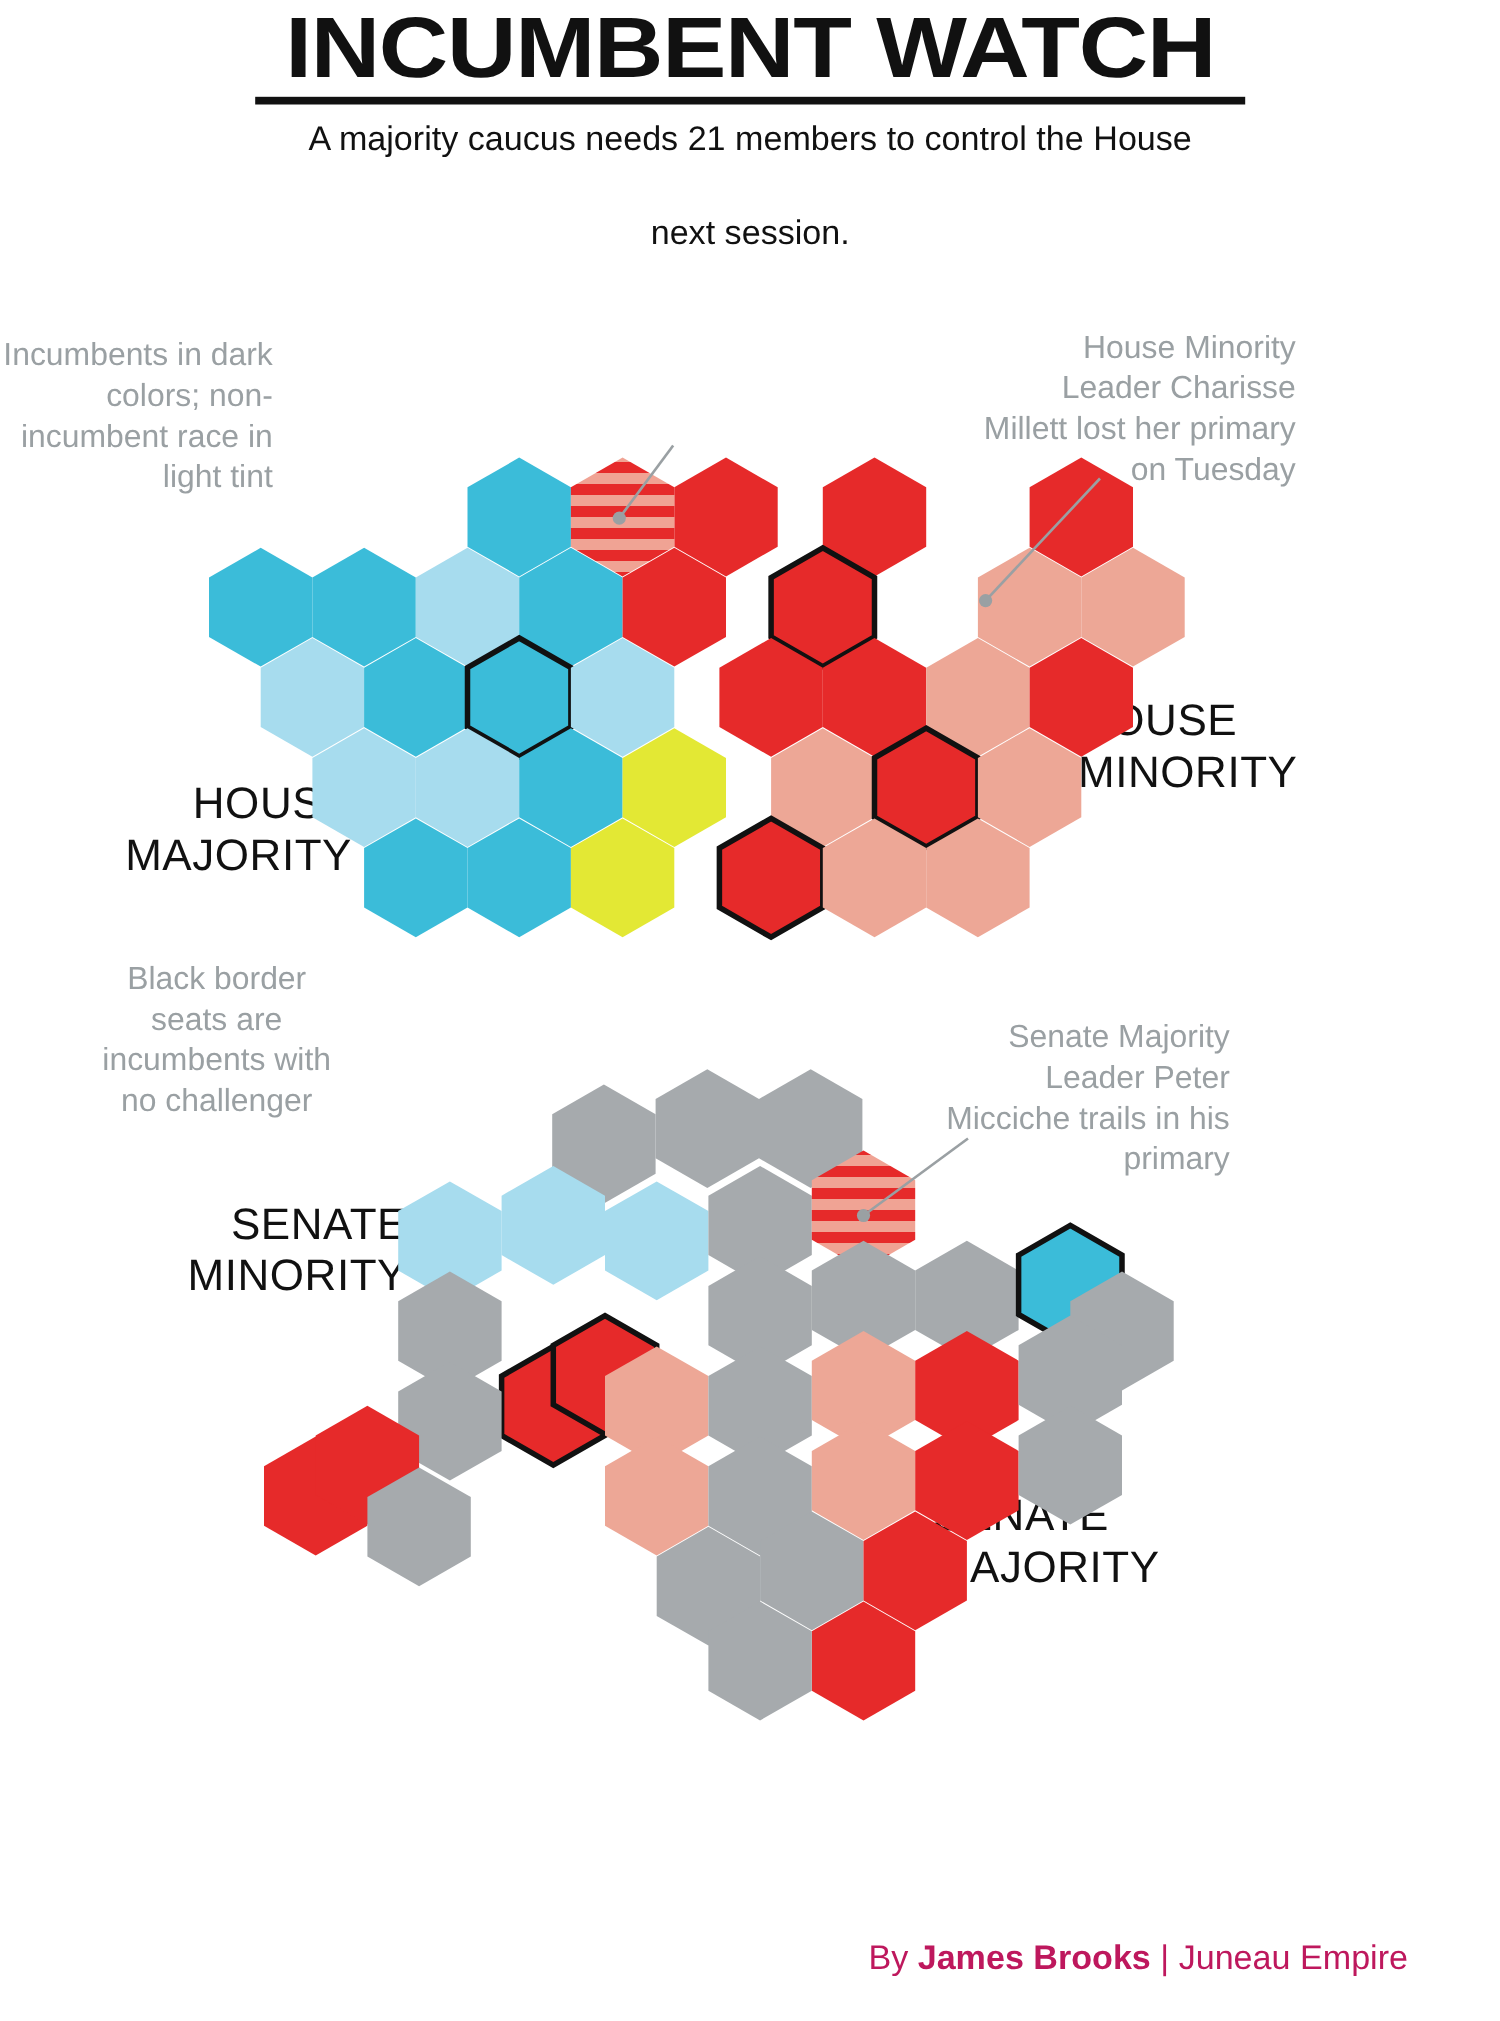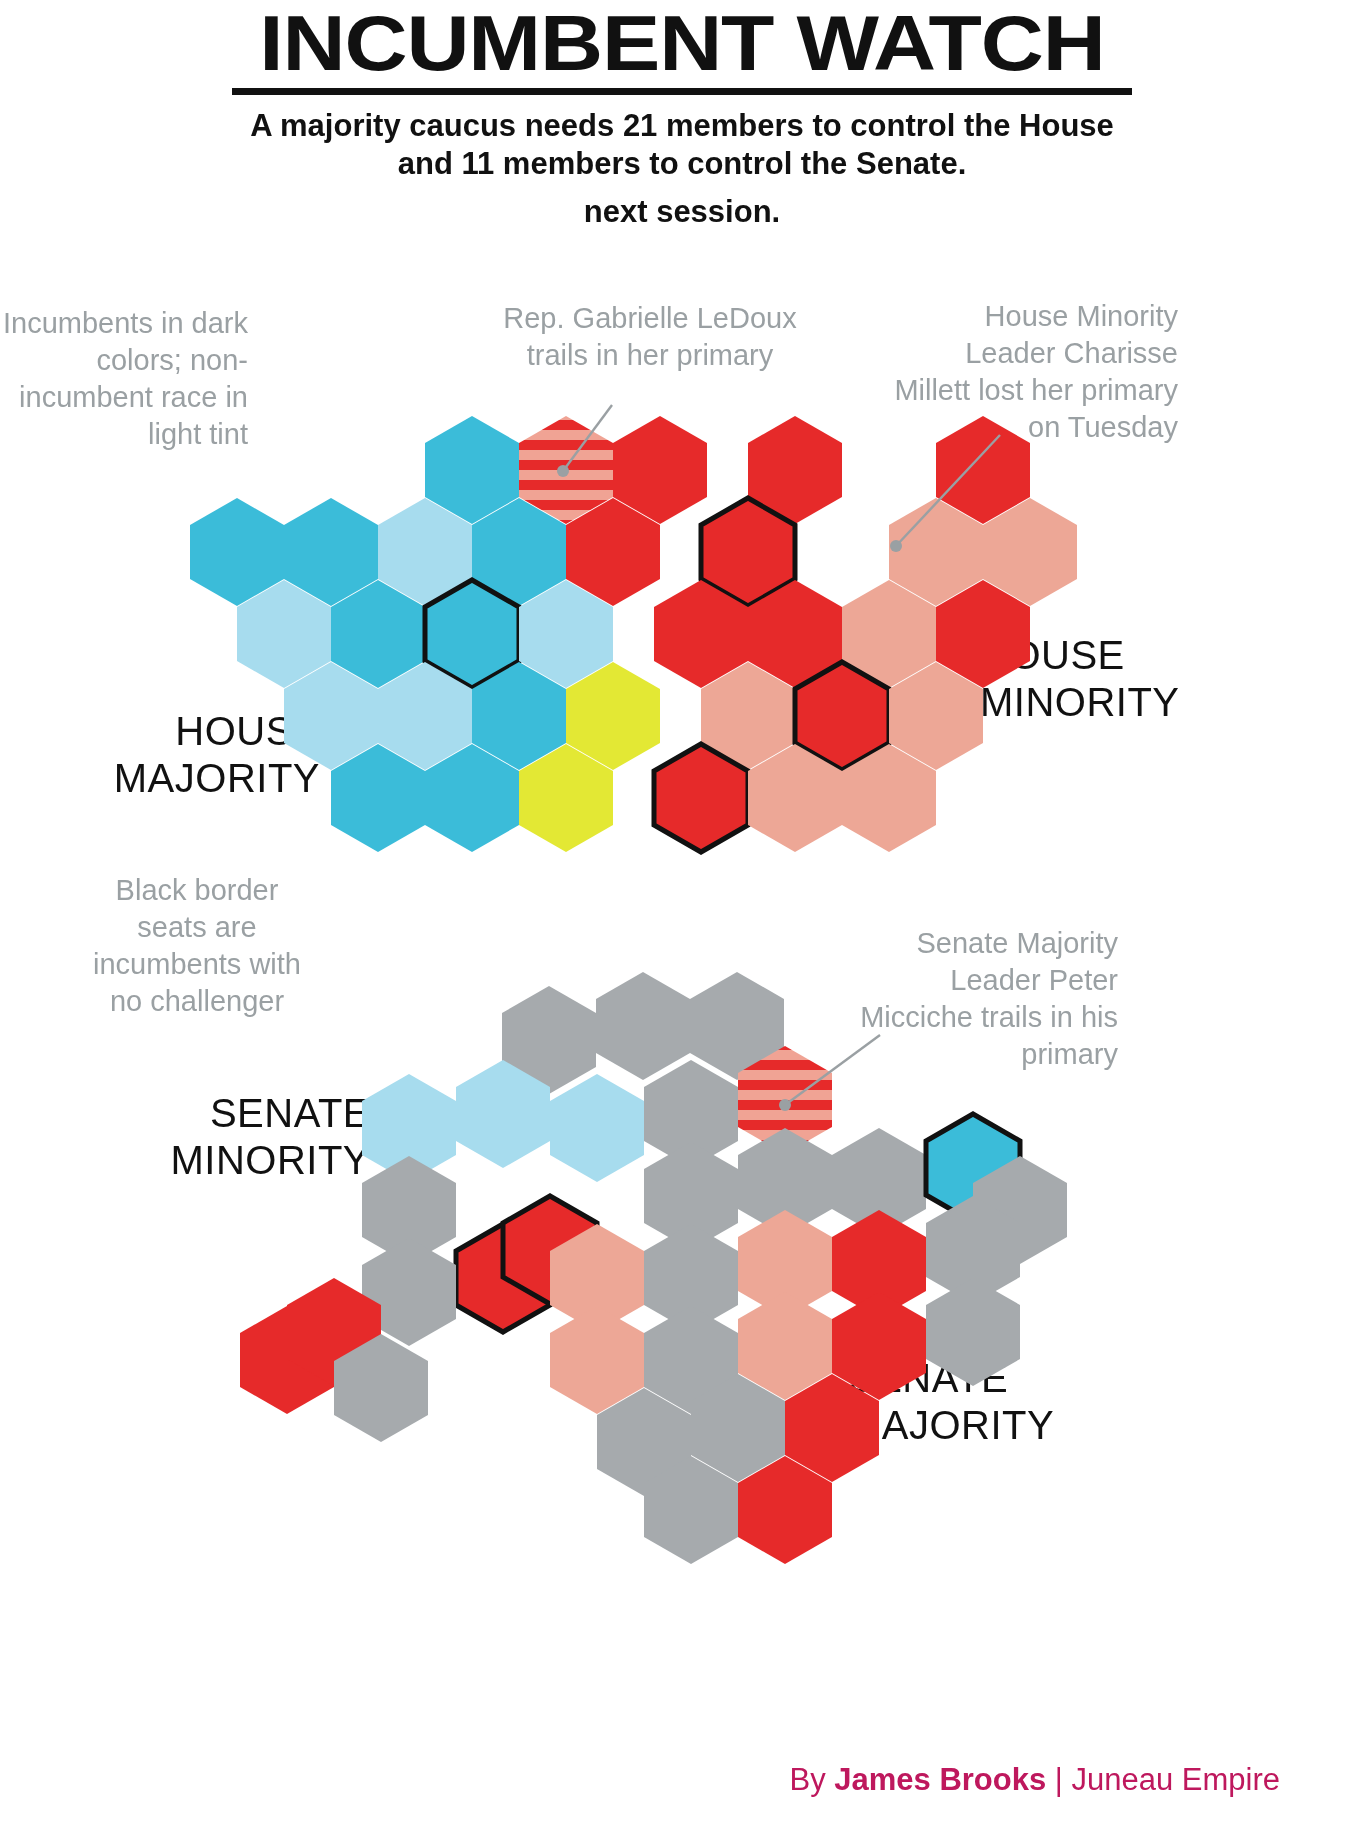--- a/index.html
+++ b/index.html
@@ -16,21 +16,21 @@
     font-family:"Liberation Sans", sans-serif;
     font-weight:700;font-size:78px;letter-spacing:-1px;
     color:#111;line-height:1.0;
     transform:scaleX(1.12);transform-origin:50% 50%;
   }
   .rule{
     position:absolute;left:232px;top:88px;width:900px;height:7px;background:#111;
   }
   .sub{
     position:absolute;left:0;width:1364px;text-align:center;
-    font-size:31px;line-height:38px;color:#111;font-weight:700;
+    font-size:31px;line-height:38px;color:#111;font-weight:400;
   }
   .sub1{top:107px;}
   .sub2{top:193px;}
 
   
   .anno{
     position:absolute;color:#9aa0a3;font-size:29px;line-height:37px;font-weight:400;
   }
   .anno.r{text-align:right;}
   .anno.c{text-align:center;}
@@ -60,29 +60,27 @@
 </head>
 <body>
 
 <div class="stage">
 
   <div class="title">INCUMBENT WATCH</div>
   <div class="rule"></div>
 
   <div class="sub sub1">
     <div>A majority caucus needs 21 members to control the House</div>
-    <div>and 11 members to control the Senate.</div>
   </div>
   <div class="sub sub2">
     <div>next session.</div>
   </div>
 
   <div class="anno r" style="left:-14px;top:305px;width:262px;">Incumbents in dark colors; non-incumbent race in light tint</div>
 
-  <div class="anno c" style="left:470px;top:300px;width:360px;">Rep. Gabrielle LeDoux trails in her primary</div>
 
   <div class="anno r" style="left:890px;top:298px;width:288px;">House Minority Leader Charisse Millett lost her primary on Tuesday</div>
 
   <div class="anno c" style="left:82px;top:872px;width:230px;">Black border seats are incumbents with no challenger</div>
 
 
   <div class="anno r" style="left:850px;top:925px;width:268px;">Senate Majority Leader Peter Micciche trails in his primary</div>
 
 
   <div class="seclabel r" style="left:90px;top:708px;width:230px;">

